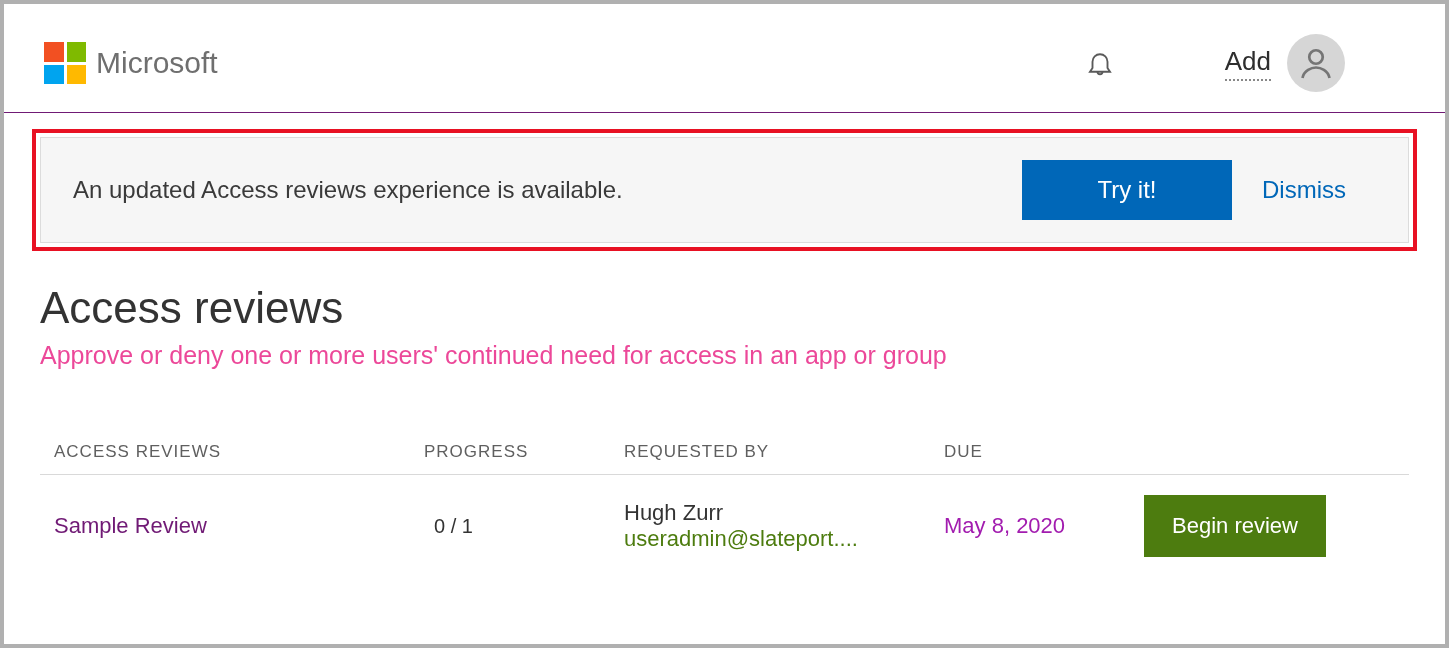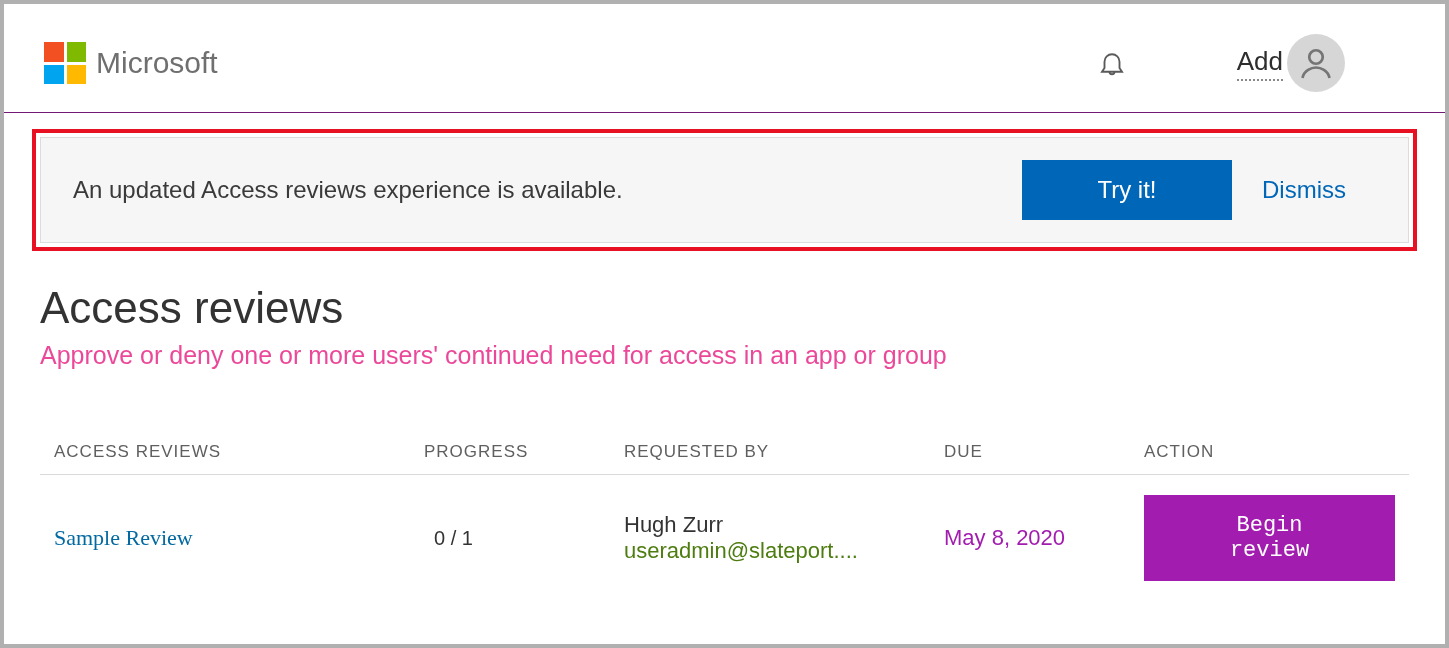--- a/index.html
+++ b/index.html
@@ -54,21 +54,21 @@
       width: 30px;
       height: 30px;
       margin-right: 110px;
       stroke: #5a5a5a;
       fill: none;
       stroke-width: 1.5;
     }
     .add-text {
       font-size: 26px;
       color: #2e2e2e;
-      margin-right: 4px;
+      margin-right: 16px;
       border-bottom: 2px dotted #888;
       padding-bottom: 2px;
     }
     .avatar {
       width: 58px;
       height: 58px;
       background: #d6d6d6;
       border-radius: 50%;
       display: flex;
       align-items: center;
@@ -149,23 +149,22 @@
       letter-spacing: 1px;
     }
     .review-row {
       display: grid;
       grid-template-columns: 370px 200px 320px 200px 1fr;
       padding: 20px 14px;
       align-items: center;
     }
     .rev-name {
       font-size: 22px;
-      color: #0369a1;
-      cursor: pointer;
-      font-family: Liberation Serif, serif;
+      color: #701a75;
+      cursor: pointer;
     }
     .rev-progress {
       font-size: 20px;
       color: #333;
       text-align: left;
       padding-left: 10px;
     }
     .rev-requested .req-name {
       font-size: 22px;
       color: #333;
@@ -180,27 +179,27 @@
       cursor: pointer;
     }
     .rev-due {
       font-size: 22px;
       color: #a21caf;
     }
     .rev-action {
       text-align: left;
     }
     .begin-btn {
-      background: #a21caf;
+      background: #4d7c0f;
       color: #fff;
       border: none;
       font-size: 22px;
-      padding: 18px 56px;
-      cursor: pointer;
-      font-family: Liberation Mono, monospace;
+      padding: 18px 28px;
+      cursor: pointer;
+      font-family: Liberation Sans, sans-serif;
     }
   </style>
 </head>
 <body>
 
 <div class="app-frame">
 
   <div class="header">
     <div class="logo-block">
       <div class="ms-logo">
@@ -236,21 +235,20 @@
   <div class="page-body">
     <h1 class="page-title">Access reviews</h1>
     <div class="page-subtitle">Approve or deny one or more users' continued need for access in an app or group</div>
 
     <div class="review-table">
       <div class="review-header">
         <span>ACCESS REVIEWS</span>
         <span>PROGRESS</span>
         <span>REQUESTED BY</span>
         <span>DUE</span>
-        <span>ACTION</span>
       </div>
 
       <div class="review-row">
         <div class="rev-name">Sample Review</div>
         <div class="rev-progress">0 / 1</div>
         <div class="rev-requested">
           <div class="req-name">Hugh Zurr</div>
           <div class="req-email">useradmin@slateport....</div>
         </div>
         <div class="rev-due">May 8, 2020</div>

